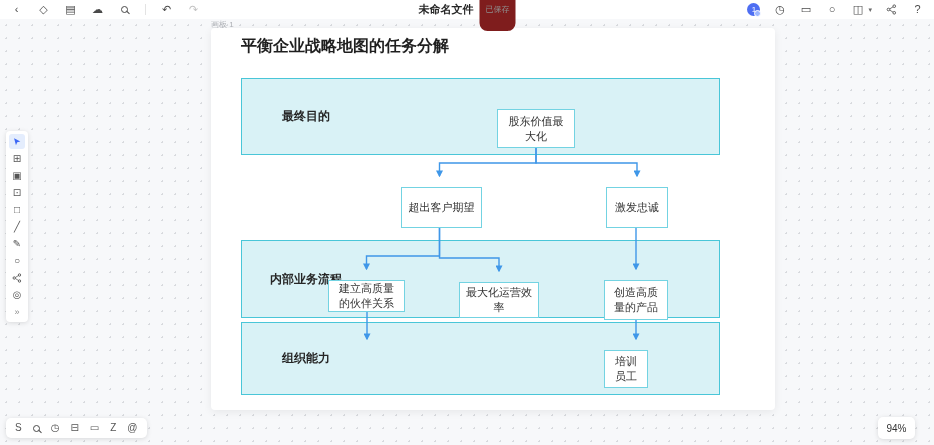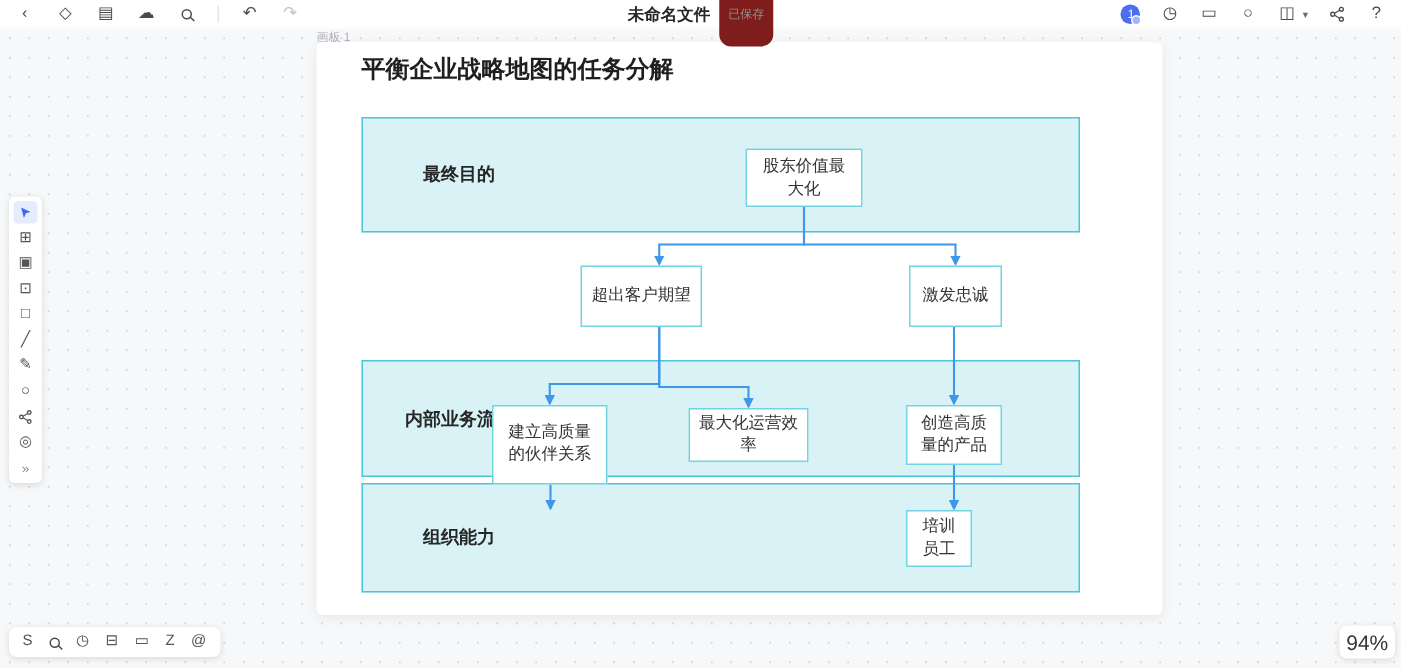--- a/index.html
+++ b/index.html
@@ -47,23 +47,23 @@
   .lt-item.small { font-size:9px; color:#8a8a8a; }
 
   
   .bottom-toolbar { position:absolute; left:6px; bottom:7px; height:20px; background:#fff;
     border-radius:5px; box-shadow:0 1px 5px rgba(0,0,0,.13); z-index:40;
     display:flex; align-items:center; gap:11px; padding:0 9px; }
   .bt-item { font-size:10px; color:#555; line-height:1; cursor:pointer; display:inline-flex;
     align-items:center; justify-content:center; }
 
   
-  .zoom-pill { position:absolute; right:4px; bottom:6px; width:37px; height:22px; background:#fff;
+  .zoom-pill { position:absolute; right:19px; bottom:6px; width:37px; height:22px; background:#fff;
     border-radius:5px; box-shadow:0 1px 5px rgba(0,0,0,.13); z-index:40;
-    display:flex; align-items:center; justify-content:center; font-size:14px; color:#333; cursor:pointer; }
+    display:flex; align-items:center; justify-content:center; font-size:10px; color:#333; cursor:pointer; }
 
   
   .artboard-label { position:absolute; left:211px; top:0px; font-size:8px; color:#aeb1b6; z-index:5; cursor:pointer; }
   .artboard { position:absolute; left:211px; top:9px; width:564px; height:382px; background:#fff;
     border-radius:4px; box-shadow:0 2px 8px rgba(0,0,0,.07); z-index:5; }
 
   .diagram-title { position:absolute; left:30px; top:8px; width:479px; 
     font-size:16px; font-weight:bold; color:#1f1f1f; cursor:pointer; }
 
   .band { position:absolute; left:30px; width:479px; background:#d9f2f6; border:1.5px solid #49c6d8; z-index:2; }
@@ -71,25 +71,25 @@
   .band-1 { top:130px; height:78px; }
   .band-2 { top:212px; height:78px; }
   .band-3 { top:294px; height:73px; }
   .band-label { position:absolute; left:12px; top:0; bottom:0; width:104px; display:flex;
     align-items:center; justify-content:center; font-size:12px; font-weight:600; color:#262626; }
 
   #edge-layer { position:absolute; left:0; top:0; width:564px; height:382px; z-index:3; pointer-events:none; }
 
   .node { position:absolute; background:#fff; border:1.5px solid #73d3e2; z-index:4; display:flex;
     align-items:center; justify-content:center; text-align:center; font-size:11px; color:#333;
-    line-height:1.35; padding:2px 6px; cursor:pointer; }
+    line-height:1.35; padding:2px 6px; cursor:pointer;margin-top:10px; }
   .n-shareholder_value   { left:286px; top:71px;  width:78px; height:39px; }
-  .n-exceed_expectations { left:176px; top:149px; width:81px; height:41px; }
+  .n-exceed_expectations { left:190px; top:149px; width:81px; height:41px; }
   .n-inspire_loyalty     { left:395px; top:149px; width:62px; height:41px; }
-  .n-partnerships        { left:117px; top:242px; width:77px; height:53px;font-family:Liberation Mono, monospace; }
+  .n-partnerships        { left:117px; top:242px; width:77px; height:32px; }
   .n-efficiency          { left:248px; top:244px; width:80px; height:36px; }
   .n-quality_products    { left:393px; top:242px; width:64px; height:40px; }
   .n-recruit             { left:111px; top:312px; width:90px; height:38px; }
   .n-train               { left:393px; top:312px; width:44px; height:38px; }
 </style>
 </head>
 <body>
 
 <div class="app">
 

